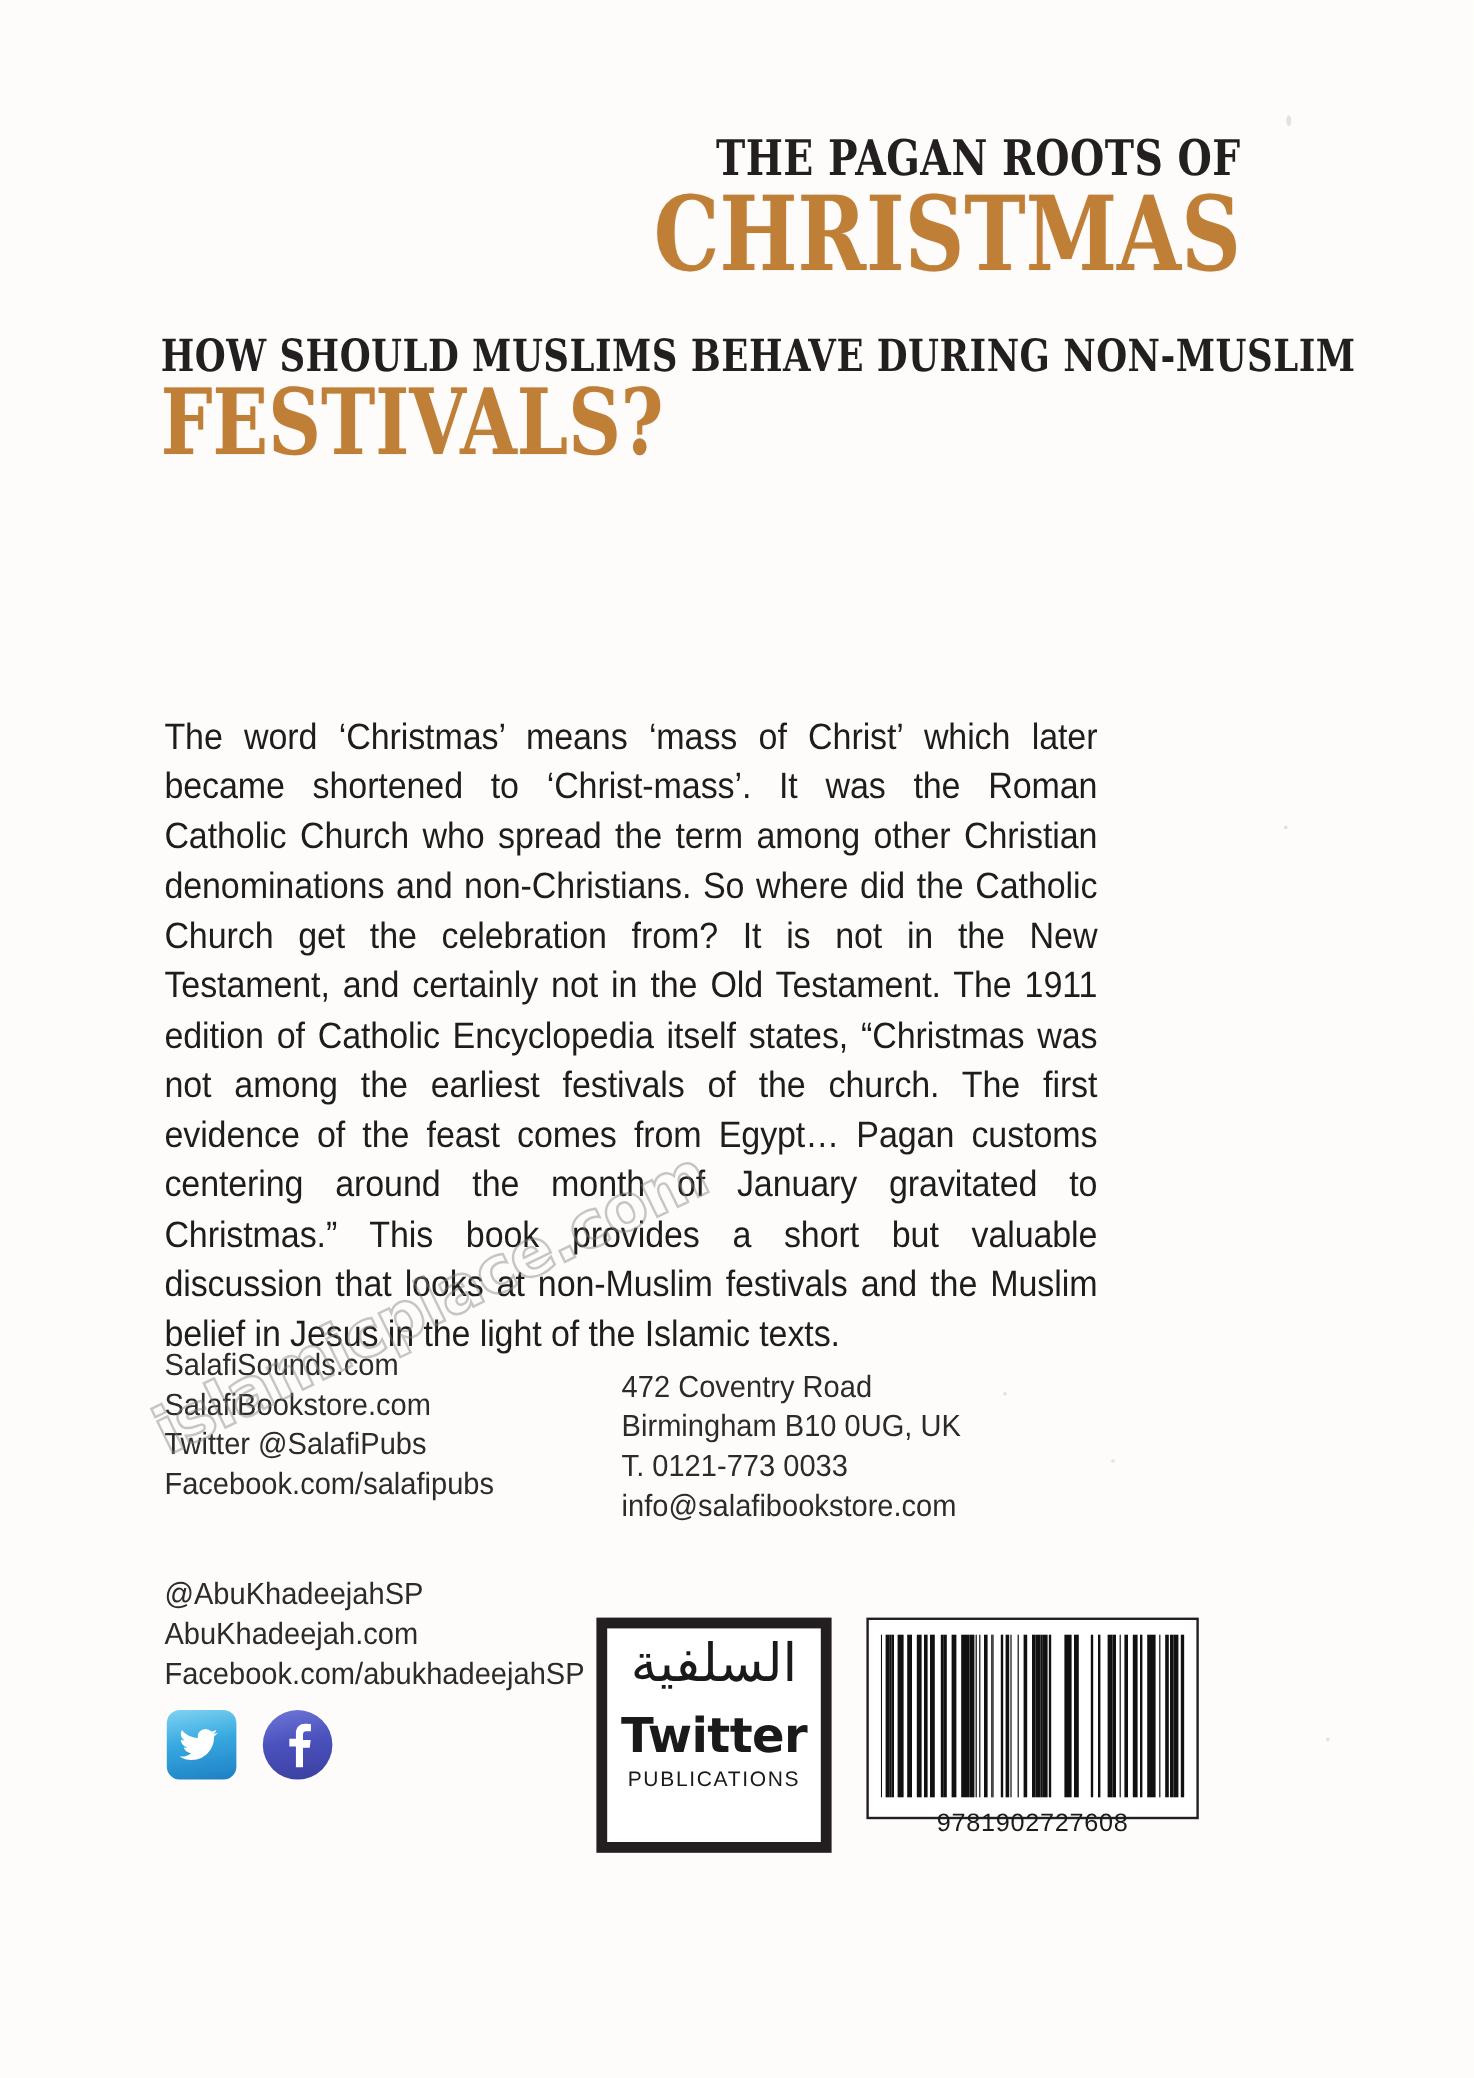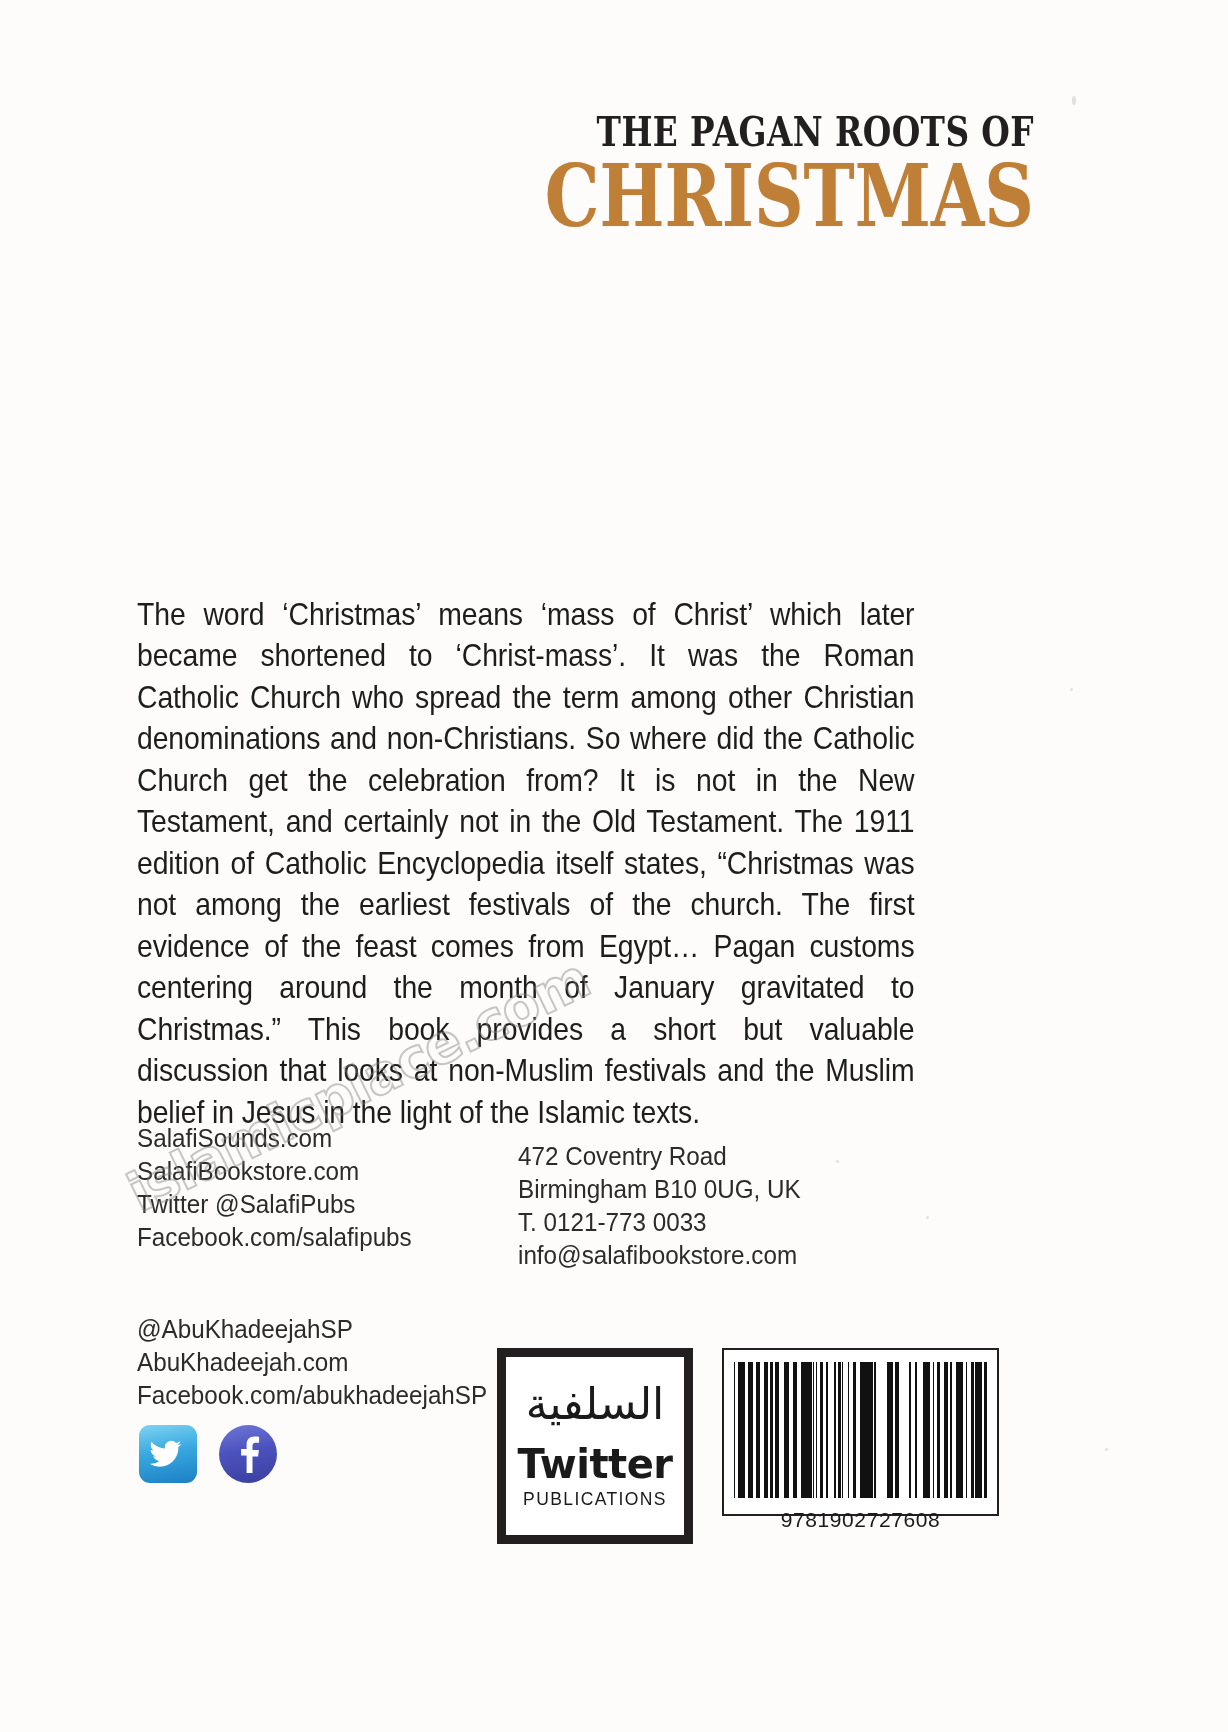--- a/index.html
+++ b/index.html
@@ -153,21 +153,21 @@
     top: 1348px;
     width: 196px;
     height: 196px;
     border: 9px solid #231f20;
     background: #ffffff;
     box-sizing: border-box;
     display: flex;
     flex-direction: column;
     align-items: center;
     justify-content: flex-start;
-    padding-top: 20px;
+    padding-top: 3px;
   }
   .pub-arabic {
     font-family: "DejaVu Sans", sans-serif;
     font-size: 44px;
     color: #1a1a1a;
     line-height: 1.05;
     direction: rtl;
     margin-top: 4px;
     letter-spacing: -2px;
   }
@@ -248,20 +248,24 @@
   <div class="speck" style="left:1105px;top:1448px;width:3px;height:3px;"></div>
   <div class="speck" style="left:1070px;top:688px;width:3px;height:3px;"></div>
 
   <div class="headlines">
 
     <div class="row-1">
       <div class="hl-dark">THE PAGAN ROOTS OF</div>
       <div class="hl-gold">CHRISTMAS</div>
     </div>
 
+    <div class="row-2">
+      <div class="hl-dark">HOW SHOULD MUSLIMS BEHAVE DURING NON-MUSLIM</div>
+      <div class="hl-gold">FESTIVALS?</div>
+    </div>
 
 
   </div>
 
   <p class="blurb">The word ‘Christmas’ means ‘mass of Christ’ which later became shortened to ‘Christ-mass’. It was the Roman Catholic Church who spread the term among other Christian denominations and non-Christians. So where did the Catholic Church get the celebration from? It is not in the New Testament, and certainly not in the Old Testament. The 1911 edition of Catholic Encyclopedia itself states, “Christmas was not among the earliest festivals of the church. The first evidence of the feast comes from Egypt… Pagan customs centering around the month of January gravitated to Christmas.” This book provides a short but valuable discussion that looks at non-Muslim festivals and the Muslim belief in Jesus in the light of the Islamic texts.</p>
 
   <div class="contact">
     <div class="col left">
       <div>SalafiSounds.com</div>
       <div>SalafiBookstore.com</div>

